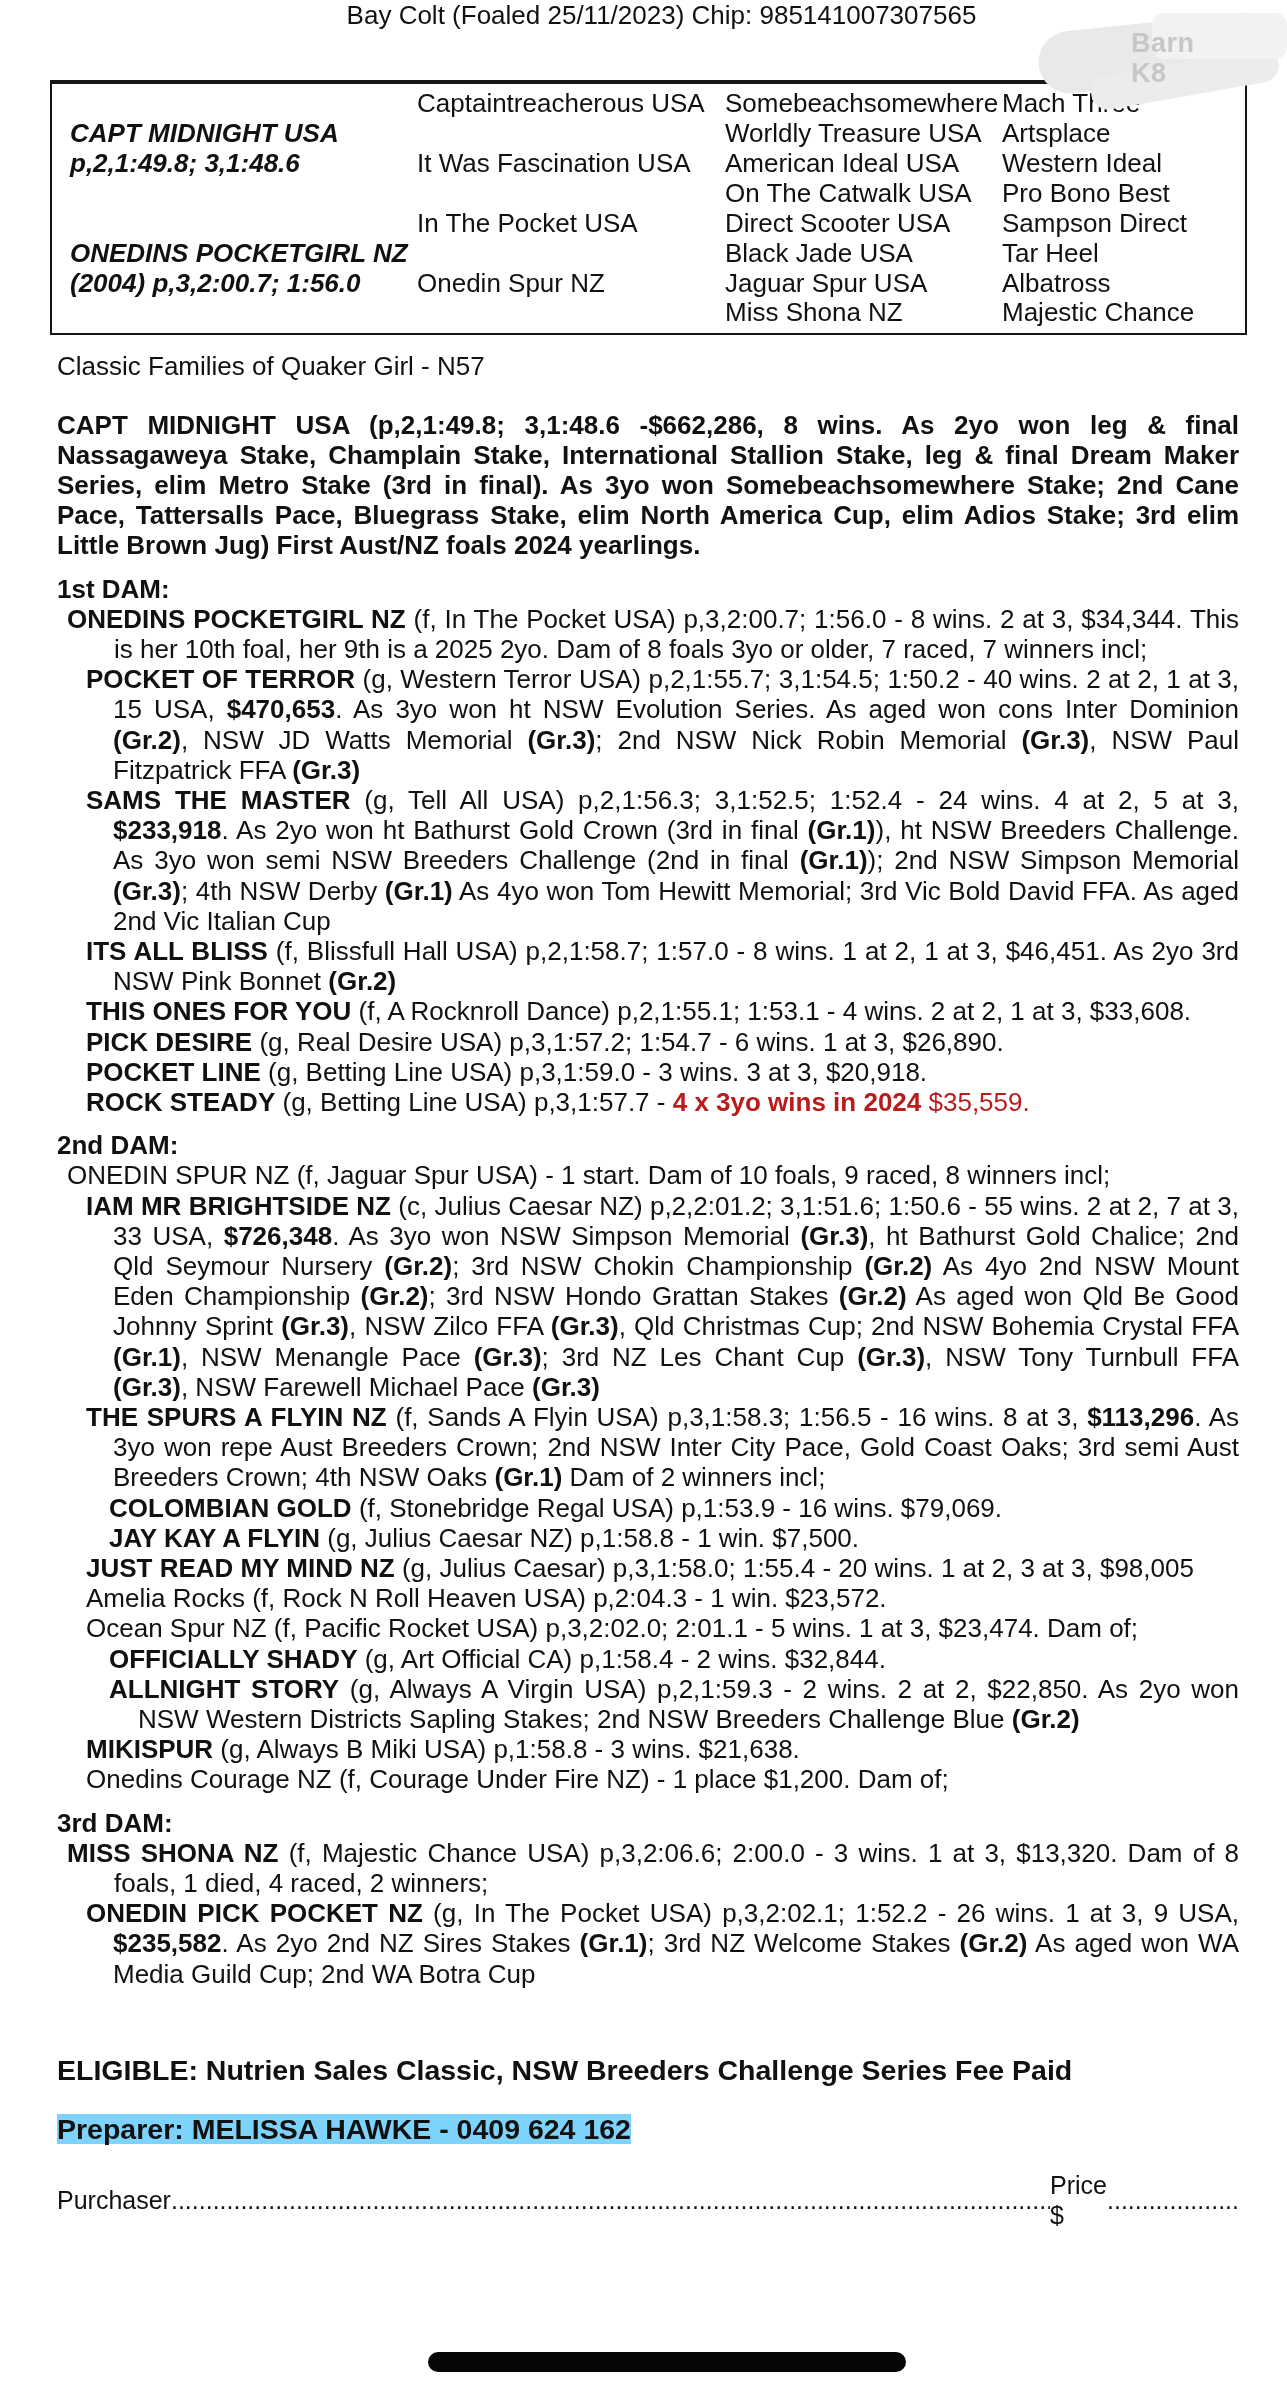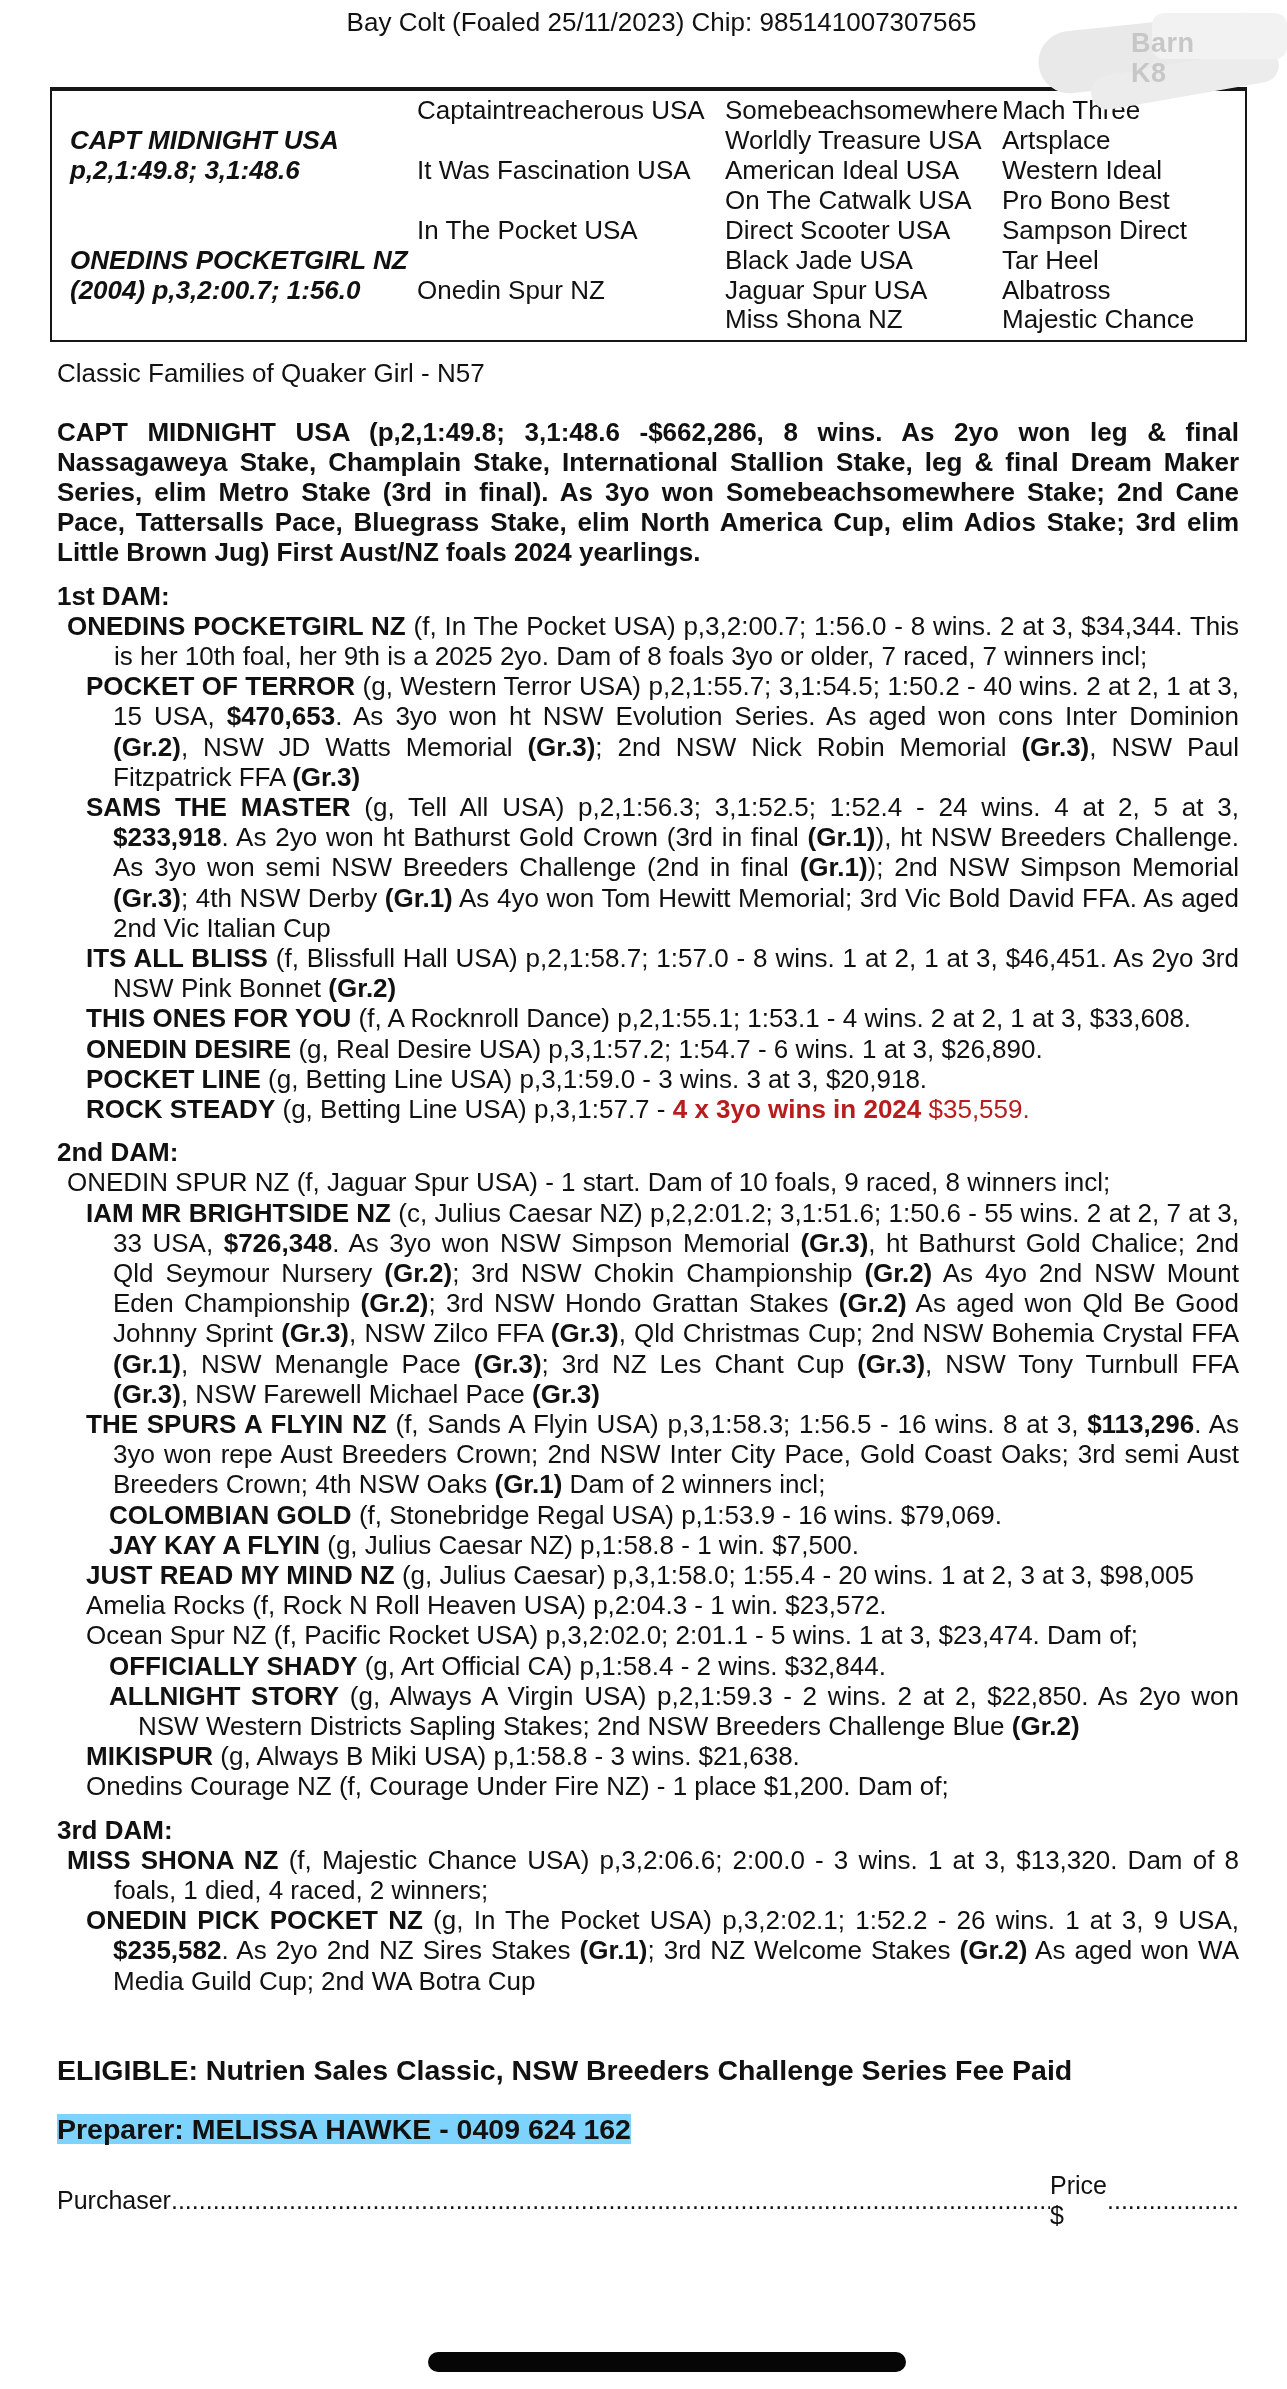--- a/index.html
+++ b/index.html
@@ -8,21 +8,20 @@
     width:1287px;height:2389px;
     background:#fff;
     font-family:"Liberation Sans","DejaVu Sans",sans-serif;
     color:#111;
     font-size:26px;
     line-height:30.2px;
     overflow:hidden;
   }
   .header-title{
     text-align:center;
-    padding-top:7px;
     font-size:26px;
     margin-left:36px;
   }
   
   .barn{position:absolute;top:0;left:0;width:1126px;height:120px;pointer-events:none;}
   .barn-blob{
     position:absolute;left:1038px;top:22px;width:238px;height:62px;
     background:#e9e9e9;border-radius:32px;transform:rotate(-6deg);
   }
   .barn-blob-tail{
@@ -142,21 +141,21 @@
 
     <p class="sire-para"><span class="b">CAPT MIDNIGHT USA (p,2,1:49.8; 3,1:48.6 -$662,286, 8 wins. As 2yo won leg &amp; final Nassagaweya Stake, Champlain Stake, International Stallion Stake, leg &amp; final Dream Maker Series, elim Metro Stake (3rd in final). As 3yo won Somebeachsomewhere Stake; 2nd Cane Pace, Tattersalls Pace, Bluegrass Stake, elim North America Cup, elim Adios Stake; 3rd elim Little Brown Jug) First Aust/NZ foals 2024 yearlings.</span></p>
 
     <section>
       <h2 class="dam-heading">1st DAM:</h2>
       <p class="entry L1"><span class="b">ONEDINS POCKETGIRL NZ</span><span> (f, In The Pocket USA) p,3,2:00.7; 1:56.0 - 8 wins. 2 at 3, $34,344. This is her 10th foal, her 9th is a 2025 2yo. Dam of 8 foals 3yo or older, 7 raced, 7 winners incl;</span></p>
       <p class="entry L2"><span class="b">POCKET OF TERROR</span><span> (g, Western Terror USA) p,2,1:55.7; 3,1:54.5; 1:50.2 - 40 wins. 2 at 2, 1 at 3, 15 USA, </span><span class="b">$470,653</span><span>. As 3yo won ht NSW Evolution Series. As aged won cons Inter Dominion </span><span class="b">(Gr.2)</span><span>, NSW JD Watts Memorial </span><span class="b">(Gr.3)</span><span>; 2nd NSW Nick Robin Memorial </span><span class="b">(Gr.3)</span><span>, NSW Paul Fitzpatrick FFA </span><span class="b">(Gr.3)</span></p>
       <p class="entry L2"><span class="b">SAMS THE MASTER</span><span> (g, Tell All USA) p,2,1:56.3; 3,1:52.5; 1:52.4 - 24 wins. 4 at 2, 5 at 3, </span><span class="b">$233,918</span><span>. As 2yo won ht Bathurst Gold Crown (3rd in final </span><span class="b">(Gr.1)</span><span>), ht NSW Breeders Challenge. As 3yo won semi NSW Breeders Challenge (2nd in final </span><span class="b">(Gr.1)</span><span>); 2nd NSW Simpson Memorial </span><span class="b">(Gr.3)</span><span>; 4th NSW Derby </span><span class="b">(Gr.1)</span><span> As 4yo won Tom Hewitt Memorial; 3rd Vic Bold David FFA. As aged 2nd Vic Italian Cup</span></p>
       <p class="entry L2"><span class="b">ITS ALL BLISS</span><span> (f, Blissfull Hall USA) p,2,1:58.7; 1:57.0 - 8 wins. 1 at 2, 1 at 3, $46,451. As 2yo 3rd NSW Pink Bonnet </span><span class="b">(Gr.2)</span></p>
       <p class="entry L2"><span class="b">THIS ONES FOR YOU</span><span> (f, A Rocknroll Dance) p,2,1:55.1; 1:53.1 - 4 wins. 2 at 2, 1 at 3, $33,608.</span></p>
-      <p class="entry L2"><span class="b">ONEDIN DESIRE</span><span> (g, Real Desire USA) p,3,1:57.2; 1:54.7 - 6 wins. 1 at 3, $26,890.</span></p>
+      <p class="entry L2"><span class="b">PICK DESIRE</span><span> (g, Real Desire USA) p,3,1:57.2; 1:54.7 - 6 wins. 1 at 3, $26,890.</span></p>
       <p class="entry L2"><span class="b">POCKET LINE</span><span> (g, Betting Line USA) p,3,1:59.0 - 3 wins. 3 at 3, $20,918.</span></p>
       <p class="entry L2"><span class="b">ROCK STEADY</span><span> (g, Betting Line USA) p,3,1:57.7 - </span><span class="b red">4 x 3yo wins in 2024</span><span class="red"> $35,559.</span></p>
     </section>
 
     <section>
       <h2 class="dam-heading">2nd DAM:</h2>
       <p class="entry L1"><span>ONEDIN SPUR NZ (f, Jaguar Spur USA) - 1 start. Dam of 10 foals, 9 raced, 8 winners incl;</span></p>
       <p class="entry L2"><span class="b">IAM MR BRIGHTSIDE NZ</span><span> (c, Julius Caesar NZ) p,2,2:01.2; 3,1:51.6; 1:50.6 - 55 wins. 2 at 2, 7 at 3, 33 USA, </span><span class="b">$726,348</span><span>. As 3yo won NSW Simpson Memorial </span><span class="b">(Gr.3)</span><span>, ht Bathurst Gold Chalice; 2nd Qld Seymour Nursery </span><span class="b">(Gr.2)</span><span>; 3rd NSW Chokin Championship </span><span class="b">(Gr.2)</span><span> As 4yo 2nd NSW Mount Eden Championship </span><span class="b">(Gr.2)</span><span>; 3rd NSW Hondo Grattan Stakes </span><span class="b">(Gr.2)</span><span> As aged won Qld Be Good Johnny Sprint </span><span class="b">(Gr.3)</span><span>, NSW Zilco FFA </span><span class="b">(Gr.3)</span><span>, Qld Christmas Cup; 2nd NSW Bohemia Crystal FFA </span><span class="b">(Gr.1)</span><span>, NSW Menangle Pace </span><span class="b">(Gr.3)</span><span>; 3rd NZ Les Chant Cup </span><span class="b">(Gr.3)</span><span>, NSW Tony Turnbull FFA </span><span class="b">(Gr.3)</span><span>, NSW Farewell Michael Pace </span><span class="b">(Gr.3)</span></p>
       <p class="entry L2"><span class="b">THE SPURS A FLYIN NZ</span><span> (f, Sands A Flyin USA) p,3,1:58.3; 1:56.5 - 16 wins. 8 at 3, </span><span class="b">$113,296</span><span>. As 3yo won repe Aust Breeders Crown; 2nd NSW Inter City Pace, Gold Coast Oaks; 3rd semi Aust Breeders Crown; 4th NSW Oaks </span><span class="b">(Gr.1)</span><span> Dam of 2 winners incl;</span></p>
       <p class="entry L3"><span class="b">COLOMBIAN GOLD</span><span> (f, Stonebridge Regal USA) p,1:53.9 - 16 wins. $79,069.</span></p>

